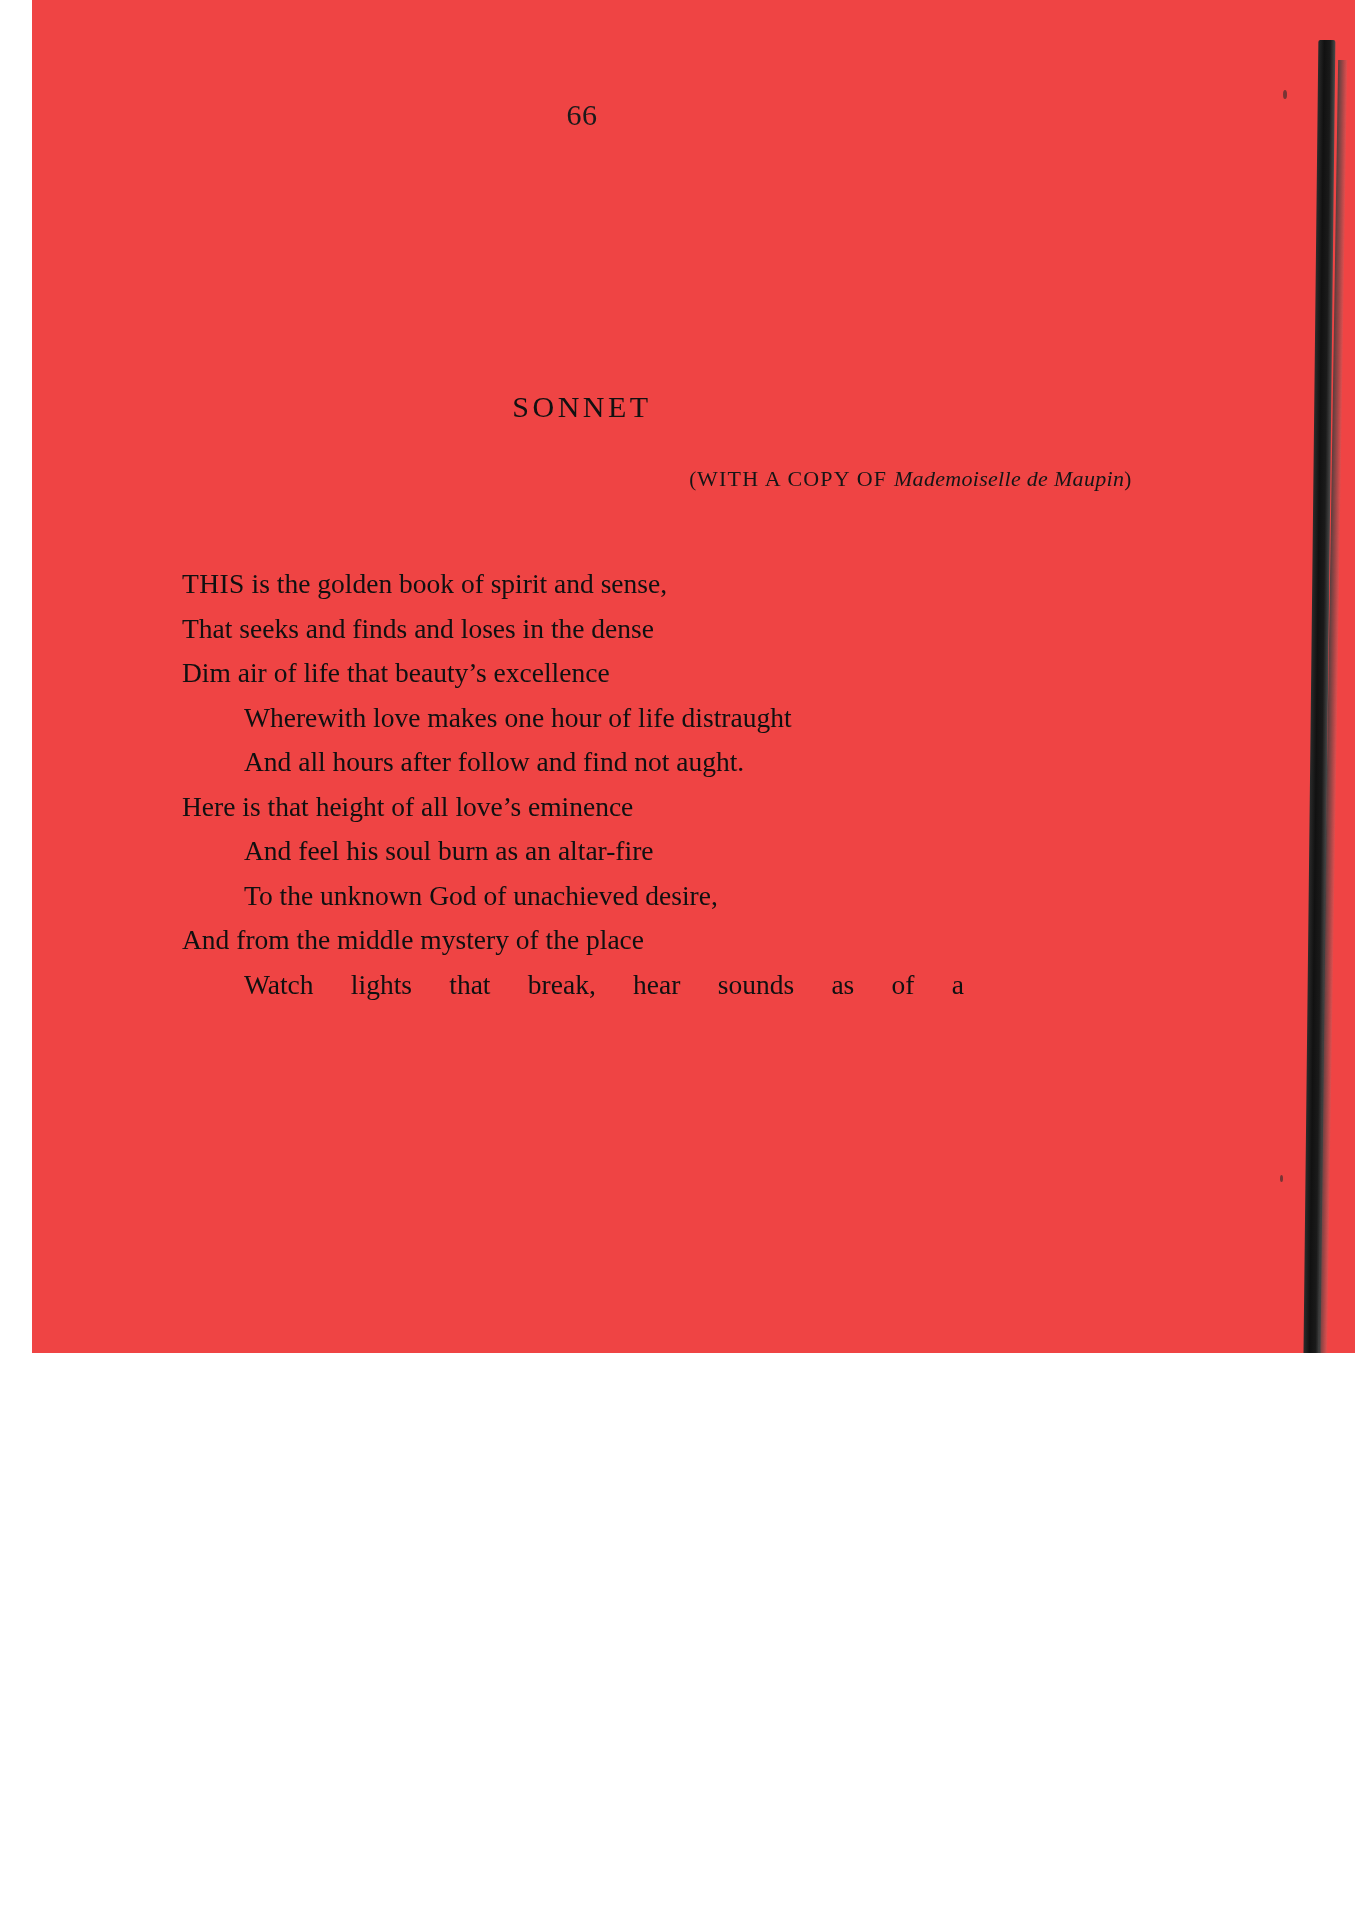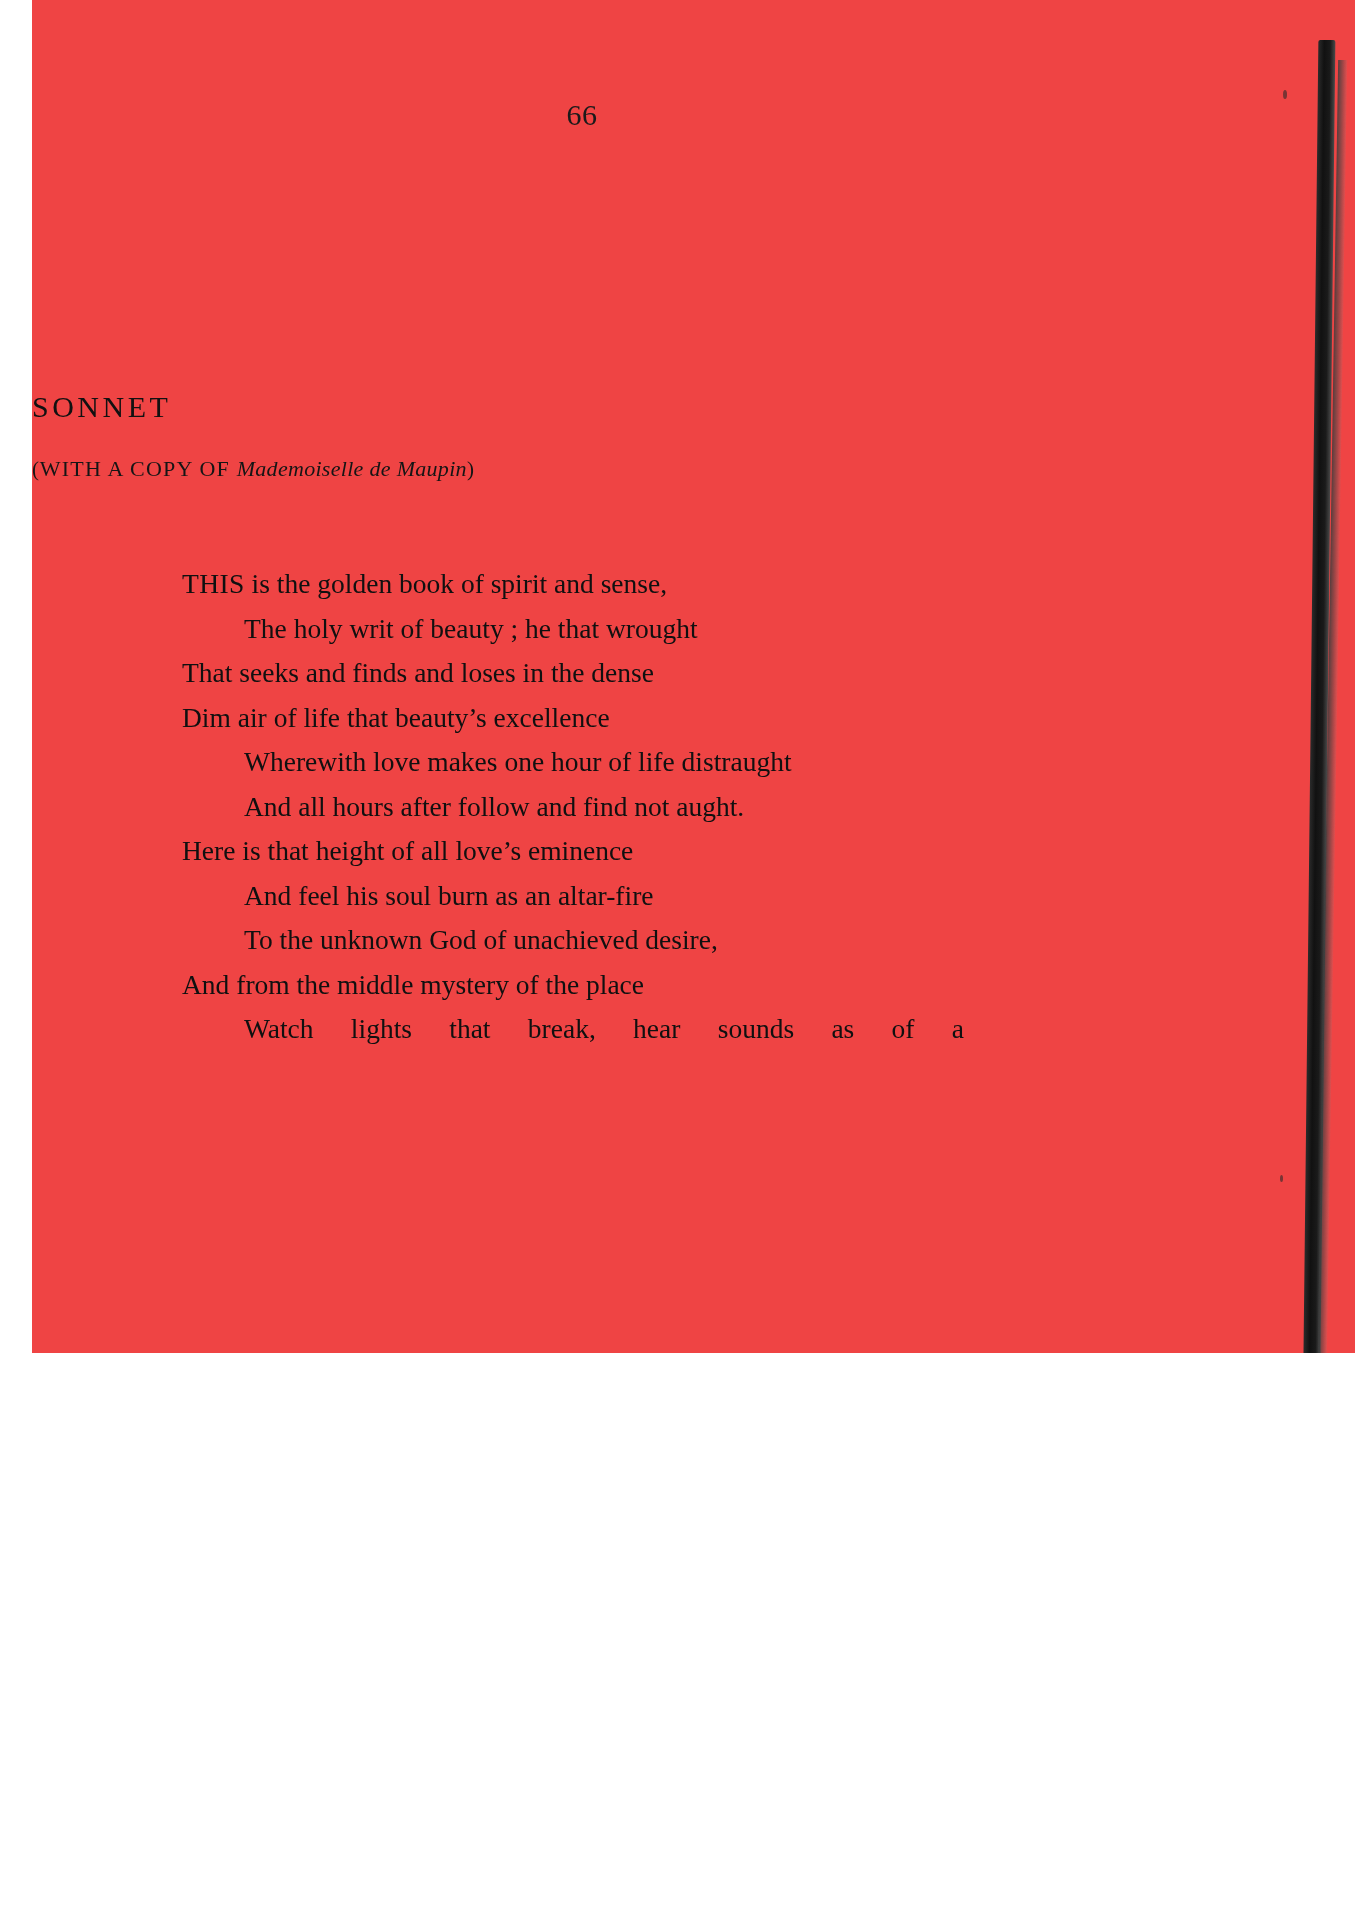--- a/index.html
+++ b/index.html
@@ -27,32 +27,32 @@
     font-size: 30px;
     letter-spacing: 0.5px;
     color: #1a1a1a;
   }
 
   .poem-title {
     position: absolute;
     top: 390px;
     left: 0;
     width: 1100px;
-    text-align: left;
+    text-align: center;
     font-size: 30px;
     letter-spacing: 3.5px;
     color: #111111;
   }
 
   .poem-subtitle {
     position: absolute;
-    top: 456px;
+    top: 466px;
     left: 0;
     width: 1100px;
-    text-align: left;
+    text-align: right;
     font-size: 21px;
     letter-spacing: 0.8px;
     color: #151515;
   }
   .poem-subtitle .sc {
     font-variant: small-caps;
     font-size: 22px;
     letter-spacing: 1.2px;
   }
   .poem-subtitle .ital {
@@ -136,21 +136,20 @@
   <div class="page-number">66</div>
 
   <div class="poem-title">SONNET</div>
 
   <div class="poem-subtitle">
     <span>(</span><span class="sc">WITH A COPY OF </span><span class="ital">Mademoiselle de Maupin</span><span>)</span>
   </div>
 
   <div class="poem-body" id="poem-body">
       <div class="line"><span class="smallcaps">THIS</span> is the golden book of spirit and sense,</div>
-      <div class="line indent1">The holy writ of beauty ; he that wrought</div>
       <div class="line">That seeks and finds and loses in the dense</div>
       <div class="line">Dim air of life that beauty’s excellence</div>
       <div class="line indent1">Wherewith love makes one hour of life distraught</div>
       <div class="line indent1">And all hours after follow and find not aught.</div>
       <div class="line">Here is that height of all love’s eminence</div>
       <div class="line indent1">And feel his soul burn as an altar-fire</div>
       <div class="line indent1">To the unknown God of unachieved desire,</div>
       <div class="line">And from the middle mystery of the place</div>
       <div class="line indent1 just">Watch lights that break, hear sounds as of a</div>
     </div>

